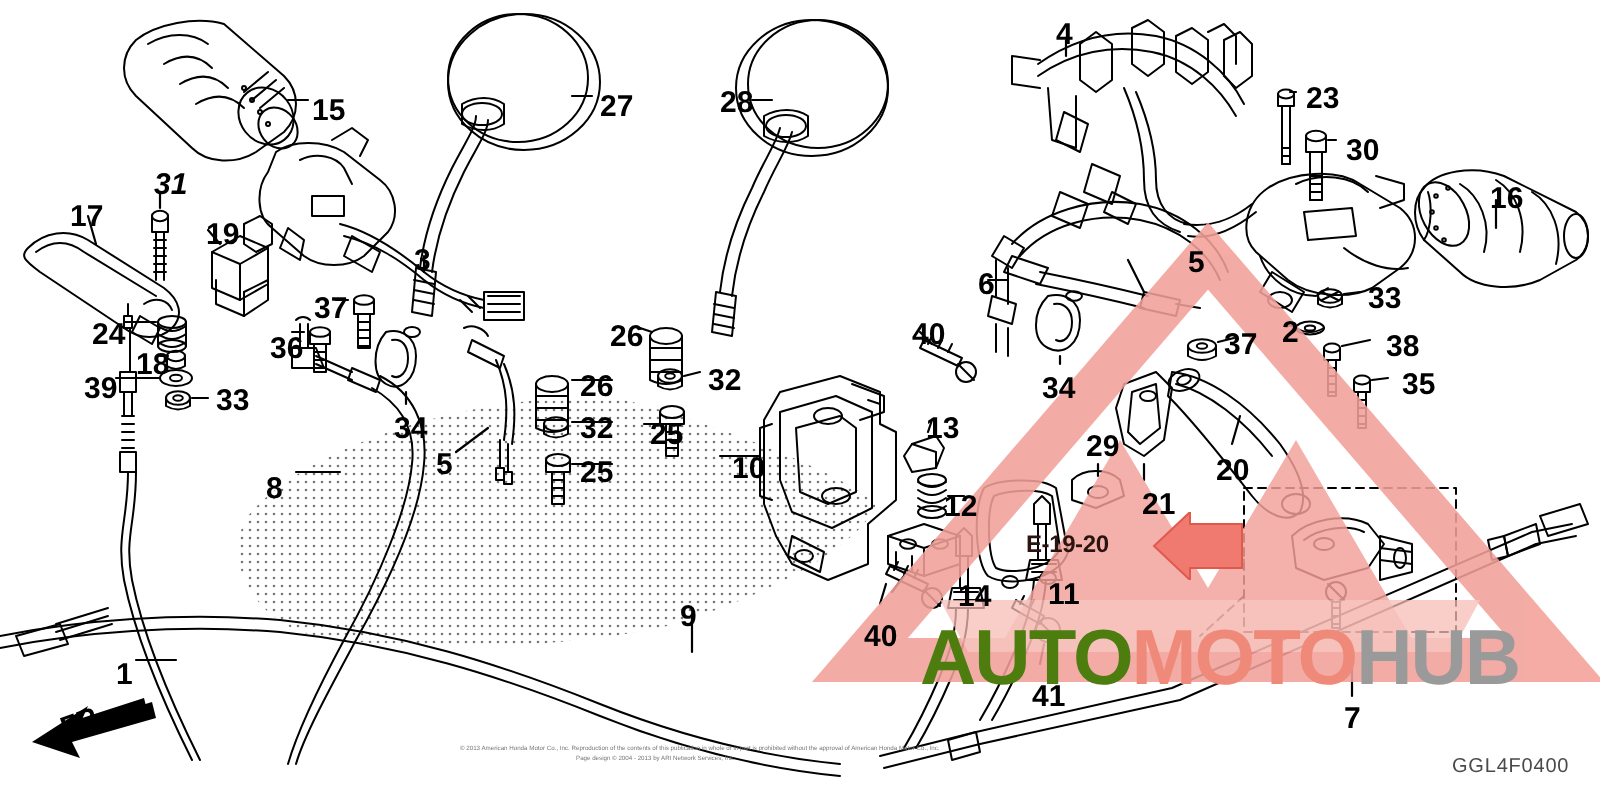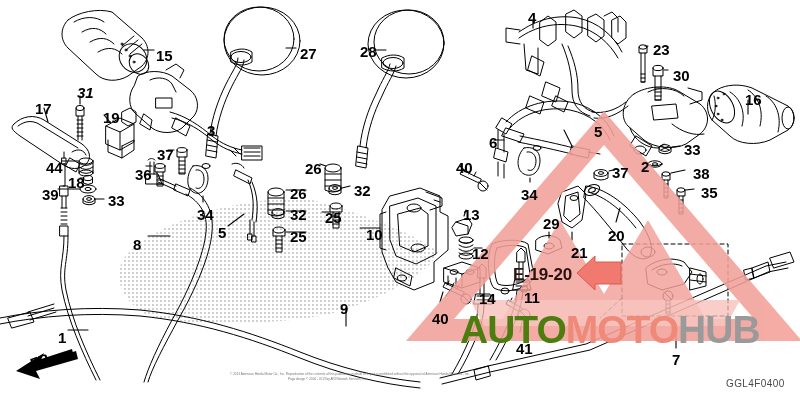--- a/index.html
+++ b/index.html
@@ -9,21 +9,21 @@
   .callout{position:absolute;font-family:"Liberation Sans", sans-serif;font-weight:bold;color:#000;
            font-size:15px;line-height:15px;white-space:nowrap;}
   #wm-layer{position:absolute;left:0;top:0;width:800px;height:400px;pointer-events:none;}
   #wm-text{position:absolute;left:460px;top:309px;width:345px;height:42px;
            font-family:"Liberation Sans", sans-serif;font-weight:bold;font-size:39px;
            letter-spacing:-1px;line-height:42px;white-space:nowrap;}
   #wm-text .a{color:#4d7c0f;}
   #wm-text .b{color:#ef8a7a;}
   #wm-text .c{color:#9a9a9a;}
   #e19{position:absolute;left:513px;top:265px;font-family:"Liberation Sans", sans-serif;
-       font-weight:bold;font-size:17px;color:#2b1410;letter-spacing:-0.2px;}
+       font-weight:bold;font-size:12px;color:#2b1410;letter-spacing:-0.2px;}
   #fr{position:absolute;left:30px;top:352px;font-family:"Liberation Sans", sans-serif;
       font-weight:bold;font-size:14px;color:#000;transform:rotate(-20deg);}
   #partno{position:absolute;left:726px;top:378px;font-family:"Liberation Sans", sans-serif;
           font-size:10px;color:#4a4a4a;letter-spacing:0.4px;}
   #copy1{position:absolute;left:230px;top:372px;font-size:3.1px;color:#777;white-space:nowrap;
          font-family:"Liberation Sans", sans-serif;}
   #copy2{position:absolute;left:288px;top:377px;font-size:3.1px;color:#777;white-space:nowrap;
          font-family:"Liberation Sans", sans-serif;}
 </style>
 </head>
@@ -573,21 +573,21 @@
       <div class="callout" style="left: 439px; top: 291px; margin-left: 40px;">14</div>
       <div class="callout" style="left: 156px; top: 48px;">15</div>
       <div class="callout" style="left: 745px; top: 92px; text-align: center;">16</div>
       <div class="callout" style="left: 35px; top: 101px;">17</div>
       <div class="callout" style="left: 68px; top: 175px;">18</div>
       <div class="callout" style="left: 103px; top: 110px;">19</div>
       <div class="callout" style="left: 608px; top: 228px;">20</div>
       <div class="callout" style="left: 571px; top: 245px;">21</div>
       <div class="callout" style="left: 612px; top: 165px;">37</div>
       <div class="callout" style="left: 653px; top: 42px;">23</div>
-      <div class="callout" style="left: 46px; top: 160px;">44</div>
+      <div class="callout" style="left: 46px; top: 160px;">24</div>
       <div class="callout" style="left: 325px; top: 210px;">25</div>
       <div class="callout" style="left: 290px; top: 229px;">25</div>
       <div class="callout" style="left: 305px; top: 161px;">26</div>
       <div class="callout" style="left: 290px; top: 186px;">26</div>
       <div class="callout" style="left: 300px; top: 46px;">27</div>
       <div class="callout" style="left: 360px; top: 44px;">28</div>
       <div class="callout" style="left: 543px; top: 216px;">29</div>
       <div class="callout" style="left: 673px; top: 68px;">30</div>
       <div class="callout" style="left: 77px; top: 85px; font-style: italic;">31</div>
       <div class="callout" style="left: 354px; top: 183px;">32</div>

